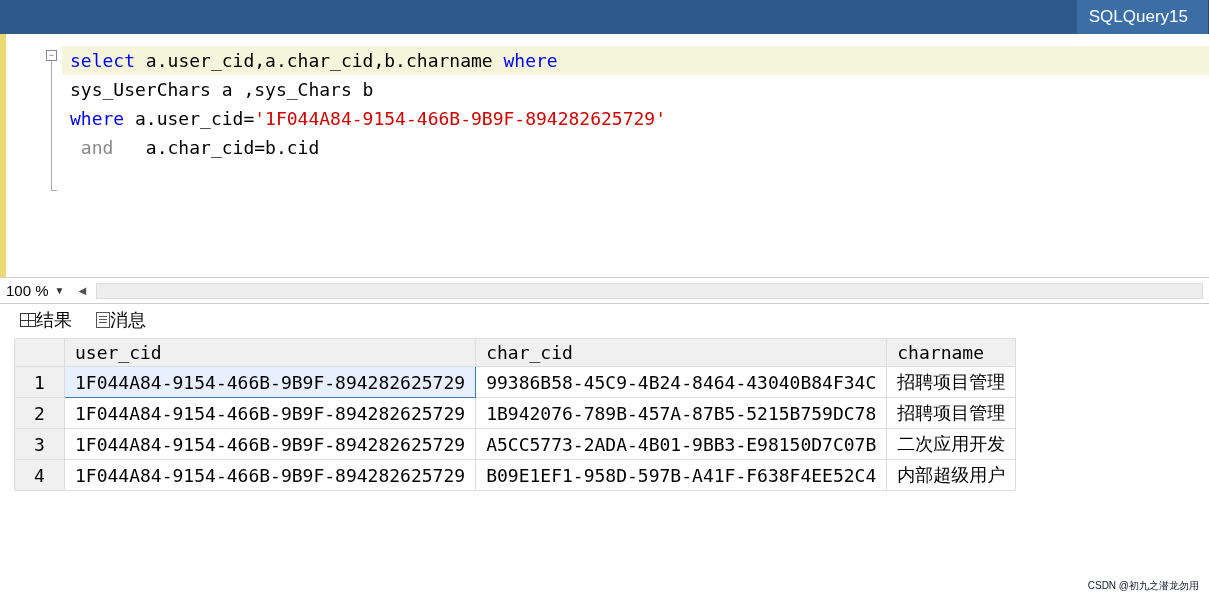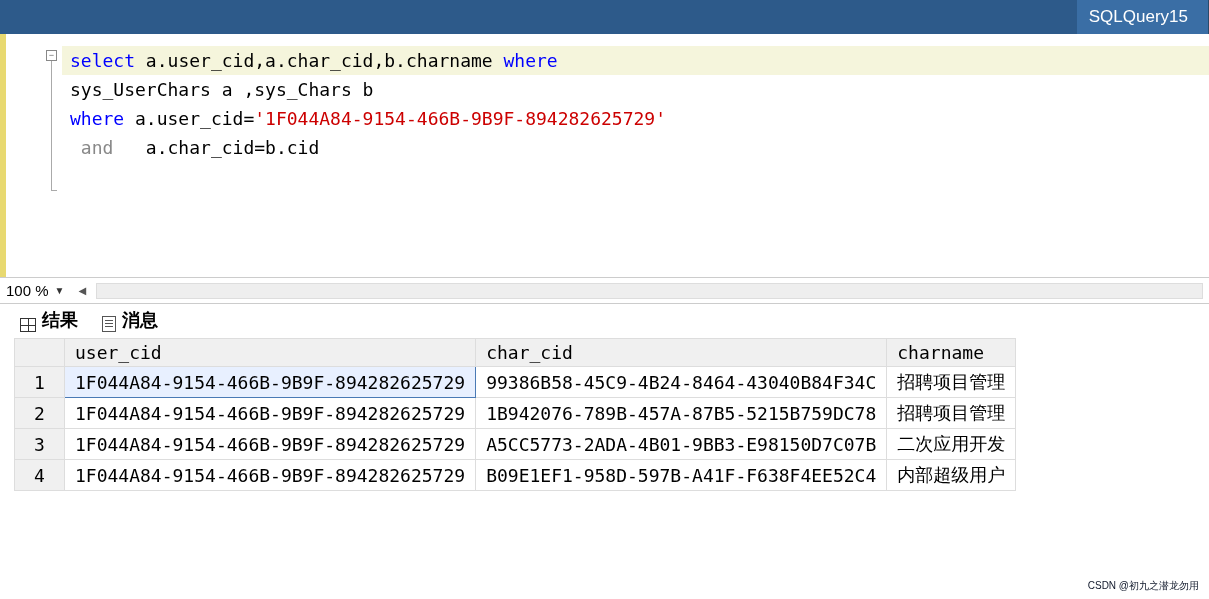--- a/index.html
+++ b/index.html
@@ -140,27 +140,26 @@
     
     .result-tabs {
       display: flex;
       align-items: flex-end;
       height: 34px;
       padding: 4px 10px 0 10px;
       gap: 4px;
     }
     .result-tab {
       display: flex;
-      align-items: flex-end;
-      gap: 6px;
+      align-items: center;
+      gap: 0;
       padding: 4px 10px;
       font-size: 18px;
       cursor: pointer;
       border-bottom: 2px solid transparent;
-      font-weight: bold;
     }
     .result-tab.active {
       color: #000;
     }
     .grid-icon {
       display: inline-block;
       width: 16px;
       height: 14px;
       background:
         linear-gradient(#333,#333) 0 0/100% 1px no-repeat,

